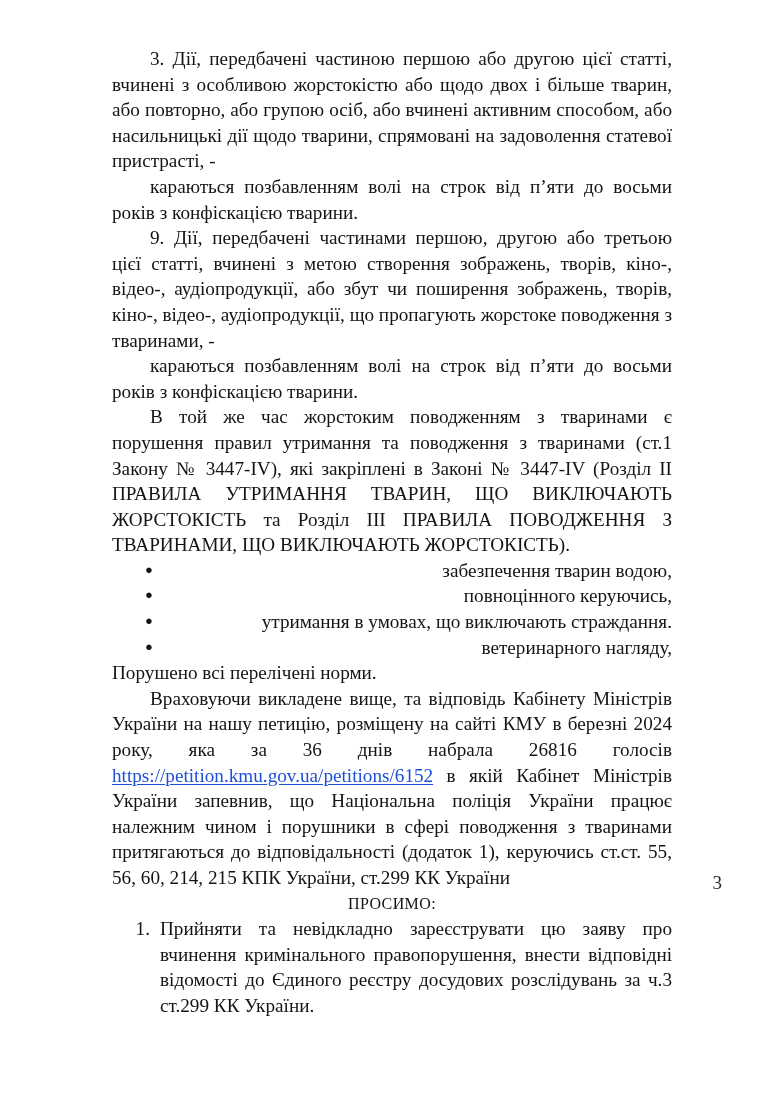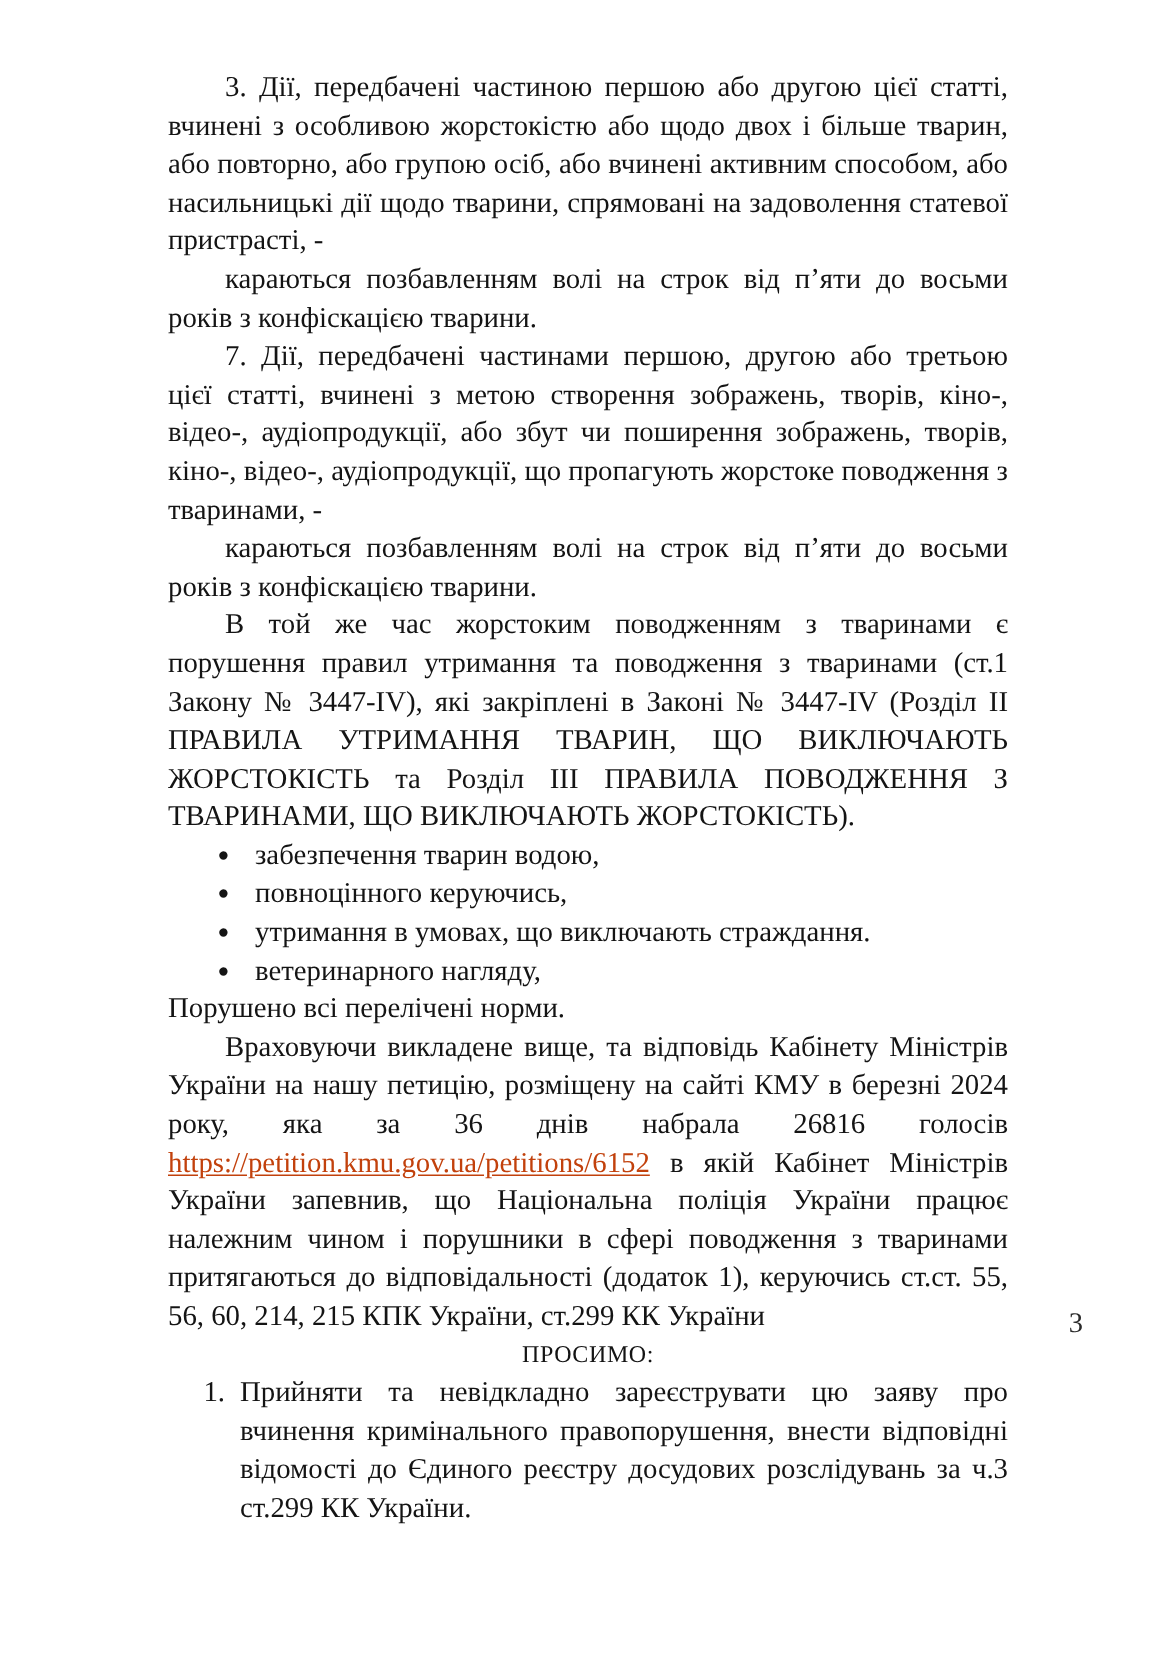--- a/index.html
+++ b/index.html
@@ -38,36 +38,36 @@
     line-height: 25.6px;
     text-align: justify;
     text-indent: 38px;
     hyphens: none;
   }
   p.para.noindent {
     text-indent: 0;
   }
 
   a.link {
-    color: #c2410c;
+    color: #1d4ed8;
     text-decoration: underline;
     text-underline-offset: 2px;
   }
 
   ul.bullets {
     list-style: none;
     margin: 0;
     padding: 0;
   }
   ul.bullets > li {
     position: relative;
     font-size: 19.2px;
     line-height: 25.6px;
     padding-left: 58px;
-    text-align: left;
+    text-align: right;
   }
   ul.bullets > li::before {
     content: "\25CF";
     position: absolute;
     left: 33px;
     top: -1px;
     font-size: 13px;
   }
 
   .heading-center {
@@ -118,21 +118,21 @@
 </style>
 </head>
 <body>
 
 <div class="page">
   <div class="content">
 
     <p class="para">3. Дії, передбачені частиною першою або другою цієї статті, вчинені з особливою жорстокістю або щодо двох і більше тварин, або повторно, або групою осіб, або вчинені активним способом, або насильницькі дії щодо тварини, спрямовані на задоволення статевої пристрасті, -</p>
     <p class="para">караються позбавленням волі на строк від п’яти до восьми років з конфіскацією тварини.</p>
 
-    <p class="para">7. Дії, передбачені частинами першою, другою або третьою цієї статті, вчинені з метою створення зображень, творів, кіно-, відео-, аудіопродукції, або збут чи поширення зображень, творів, кіно-, відео-, аудіопродукції, що пропагують жорстоке поводження з тваринами, -</p>
+    <p class="para">9. Дії, передбачені частинами першою, другою або третьою цієї статті, вчинені з метою створення зображень, творів, кіно-, відео-, аудіопродукції, або збут чи поширення зображень, творів, кіно-, відео-, аудіопродукції, що пропагують жорстоке поводження з тваринами, -</p>
     <p class="para">караються позбавленням волі на строк від п’яти до восьми років з конфіскацією тварини.</p>
 
 
     <p class="para">В той же час жорстоким поводженням з тваринами є порушення правил утримання та поводження з тваринами (ст.1 Закону № 3447-IV), які закріплені в Законі № 3447-IV (Розділ II ПРАВИЛА УТРИМАННЯ ТВАРИН, ЩО ВИКЛЮЧАЮТЬ ЖОРСТОКІСТЬ та Розділ III ПРАВИЛА ПОВОДЖЕННЯ З ТВАРИНАМИ, ЩО ВИКЛЮЧАЮТЬ ЖОРСТОКІСТЬ).</p>
 
 
     <ul class="bullets">
       <li>забезпечення тварин водою,</li>
       <li>повноцінного керуючись,</li>
       <li>утримання в умовах, що виключають страждання.</li>

